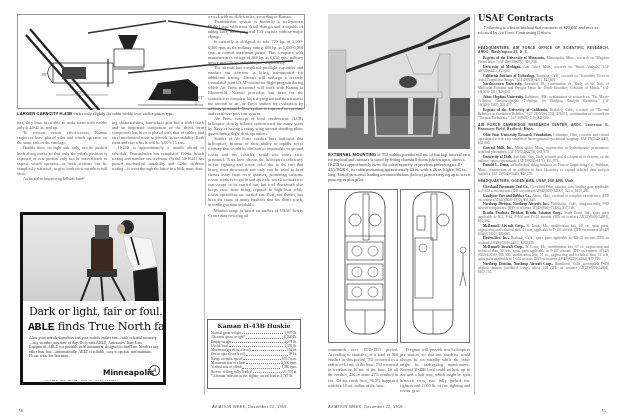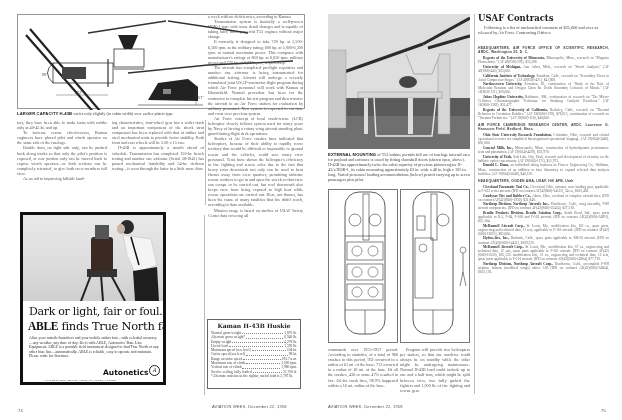--- a/index.html
+++ b/index.html
@@ -12,21 +12,21 @@
   .caption { position: absolute; font-size: 4.2px; line-height: 5px; color: #444; }
   .caption b { font-family: "Liberation Sans", sans-serif; font-weight: bold; color: #222; letter-spacing: 0.1px; }
 
   .col { position: absolute; font-size: 4.2px; line-height: 5.1px; color: #555; text-align: justify; overflow: hidden; }
   .col p { text-indent: 6px; }
 
   .ad { position: absolute; left: 20px; top: 212px; width: 146px; height: 173px; border: 3px solid #111; background: #fff; overflow: hidden; }
   .ad-photo { position: absolute; left: 0; top: 0; width: 140px; height: 86px; background: linear-gradient(180deg,#e9e9e9 0%,#dcdcdc 60%,#cfcfcf 100%); overflow: hidden; }
   .ad-head1 { position: absolute; left: 6px; top: 90px; font-family: "DejaVu Serif", serif; font-size: 11px; color: #111; white-space: nowrap; letter-spacing: -0.3px; }
   .ad-head2 { position: absolute; left: 5px; top: 104px; font-family: "DejaVu Serif", serif; font-size: 11.5px; color: #111; white-space: nowrap; letter-spacing: -0.3px; }
-  .ad-head2 .able { font-family: Liberation Serif, serif; font-weight: bold; }
+  .ad-head2 .able { font-family: Liberation Mono, monospace; font-weight: bold; }
   .ad-body { position: absolute; left: 6px; top: 121px; width: 130px; font-size: 3.9px; line-height: 4.6px; color: #333; }
   .ad-brand { position: absolute; left: 80px; top: 153px; font-family: "DejaVu Sans", sans-serif; font-weight: bold; font-size: 7.5px; color: #111; }
   .ad-logo { position: absolute; left: 126px; top: 150px; width: 11px; height: 11px; border: 1px solid #222; border-radius: 50%; font-size: 6px; font-style: italic; text-align: center; line-height: 9px; color: #222; }
   .ad-foot { position: absolute; left: 20px; top: 164px; font-size: 2.8px; color: #444; white-space: nowrap; }
 
   .spec { position: absolute; left: 207px; top: 319px; width: 94px; height: 70px; border: 1px solid #666; padding: 2px 3px; background: #fff; }
   .spec-title { font-family: "DejaVu Serif", serif; font-weight: bold; font-size: 6px; text-align: center; color: #222; margin-bottom: 2px; }
   .spec-row { display: flex; font-size: 3.6px; line-height: 4.3px; color: #444; }
   .spec-row .lbl { white-space: nowrap; }
   .spec-row .dots { flex: 1; border-bottom: 0.5px dotted #888; margin: 0 1px 1px; }
@@ -128,21 +128,21 @@
       </svg>
     </div>
     <div class="ad-head1">Dark or light, fair or foul...</div>
     <div class="ad-head2">
       <span class="able">ABLE</span><span> finds True North fast</span>
     </div>
     <div class="ad-body">
       <span>Aline your missile-launchers and your mobile radars fast—with celestial accuracy—any weather, any time of day. Do it with ABLE, Autonetics' Base Line Equipment. ABLE is a portable field instrument designed to find True North or any other base line—automatically. ABLE is reliable, easy to operate and maintain.</span><br>
       <span>Please write for literature.</span>
     </div>
-    <div class="ad-brand">Autonetics</div>
+    <div class="ad-brand">Minneapolis</div>
     <div class="ad-logo">A</div>
     <div class="ad-foot">A Division of North American Aviation, Inc., Downey, California</div>
   </div>
 
   <div class="spec">
     <div class="spec-title">Kaman H-43B Huskie</div>
     <div id="spec-rows">
         <div class="spec-row">
           <span class="lbl">Normal gross weight</span>
           <span class="dots"></span>

